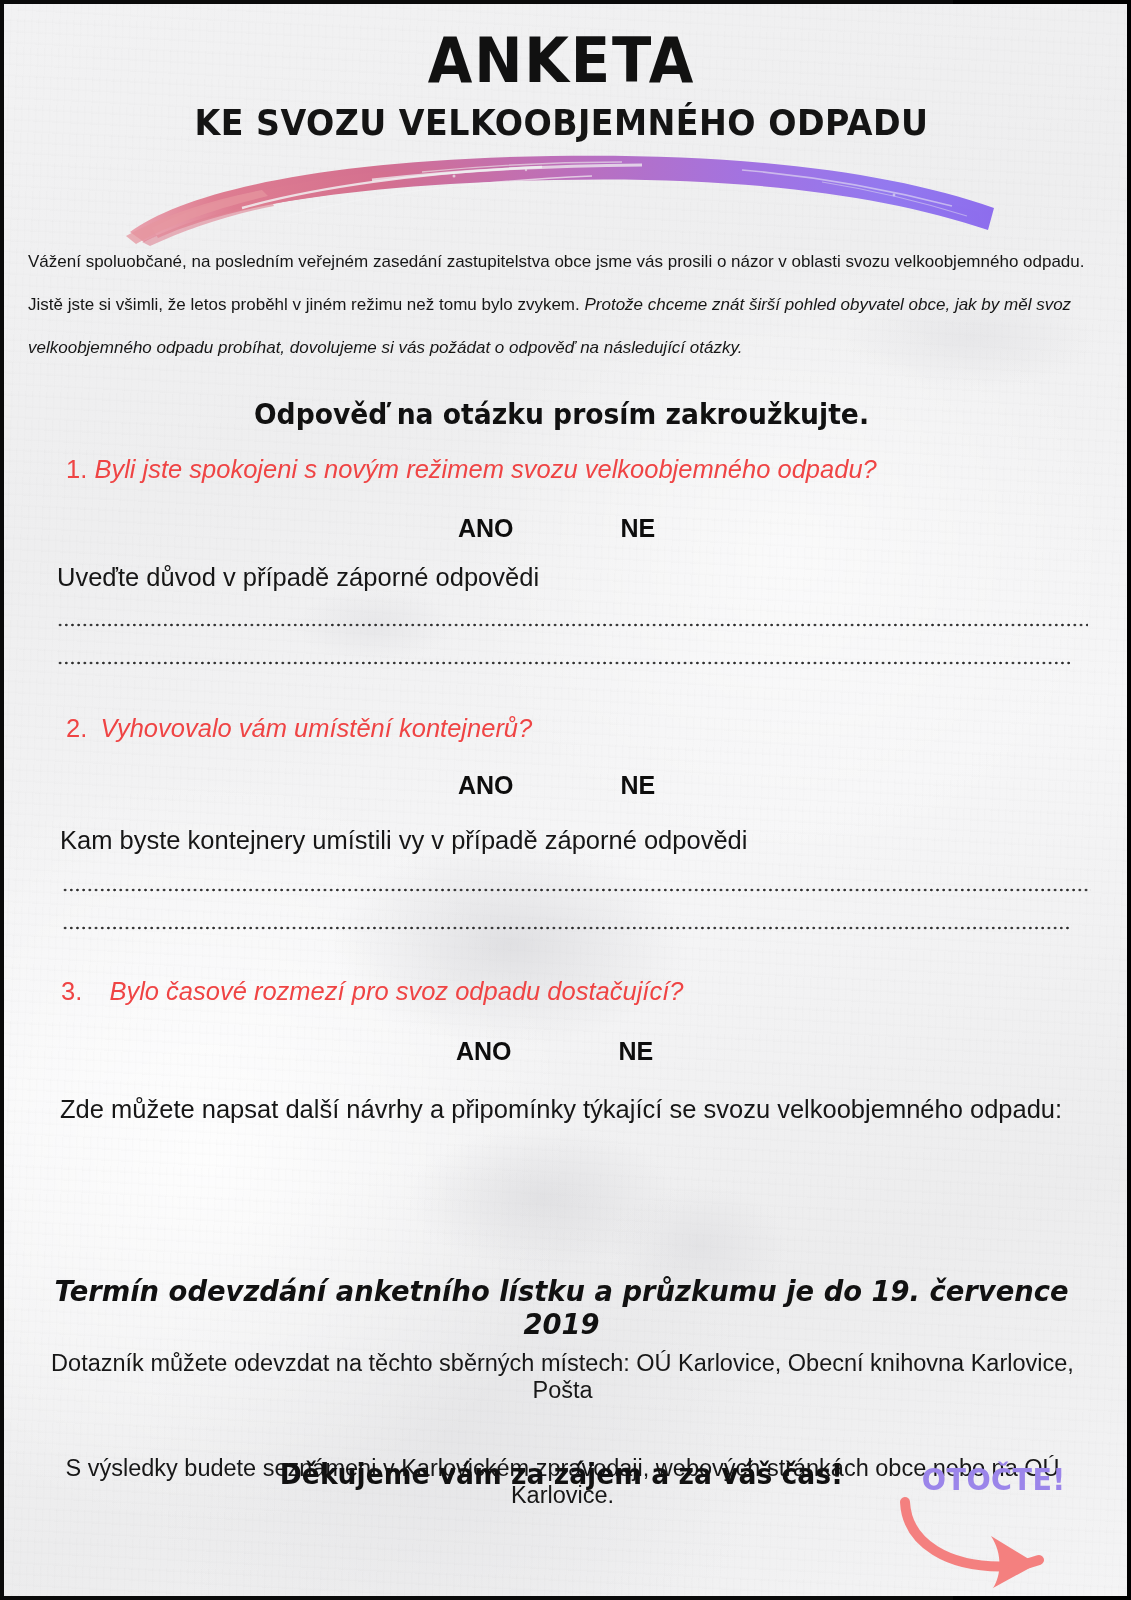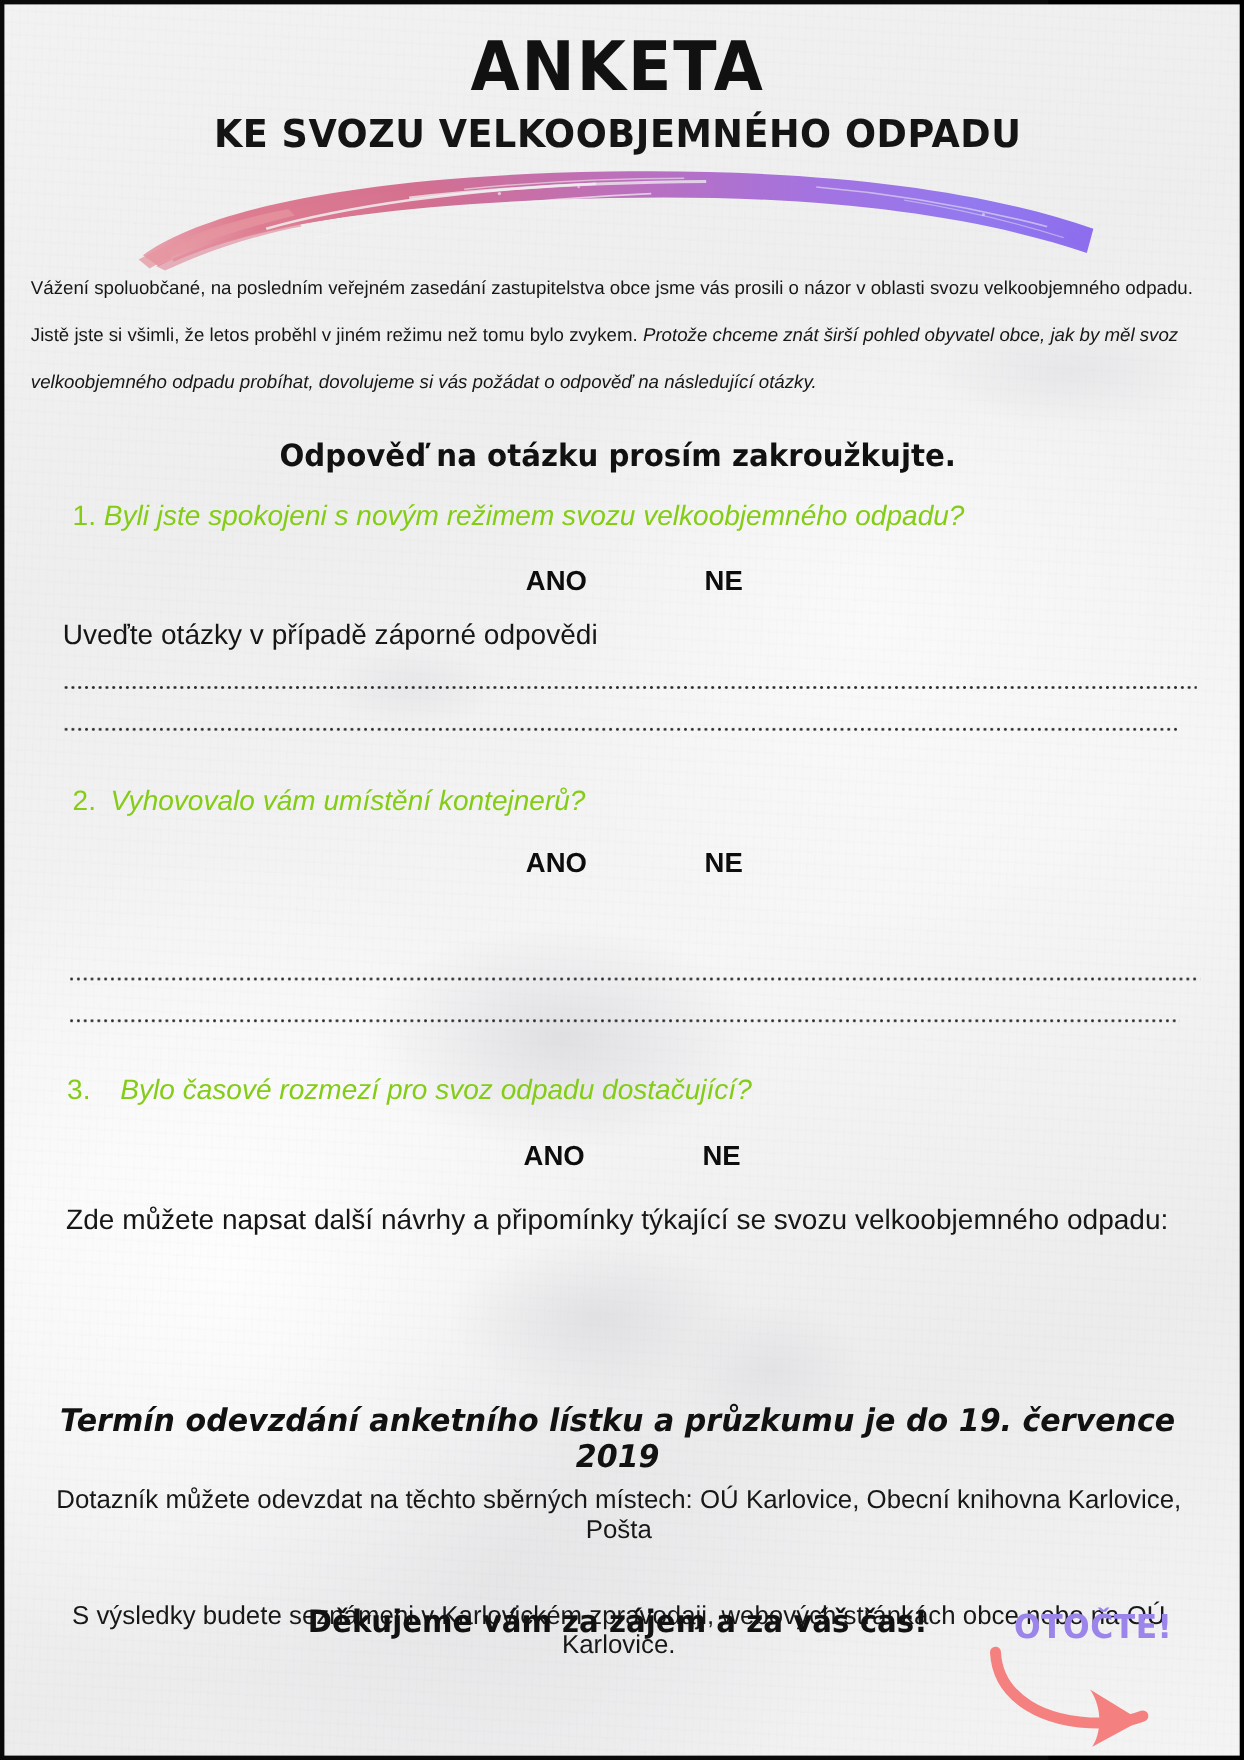--- a/index.html
+++ b/index.html
@@ -100,25 +100,25 @@
     left: 0; top: 398px; width: 1123px;
     text-align: center;
     font-family: "DejaVu Sans", sans-serif;
     font-weight: bold;
     font-size: 28px;
     color: #111;
     transform: scaleX(0.95);
   }
 
   
-  .q-row { position: absolute; font-size: 25.5px; color: #84cc16; white-space: nowrap; }
+  .q-row { position: absolute; font-size: 25.5px; color: #ef4444; white-space: nowrap; }
   .q-num { font-style: normal; }
   .q-text { font-style: italic; }
 
-  .opts { position: absolute; font-weight: bold; font-size: 25px; color: #0d0d0d; white-space: nowrap; margin-left: 20px; }
+  .opts { position: absolute; font-weight: bold; font-size: 25px; color: #0d0d0d; white-space: nowrap; }
   .opts .ne { display: inline-block; margin-left: 107px; }
 
   .sub-prompt { position: absolute; font-size: 25.5px; color: #161616; white-space: nowrap; }
 
   .dots {
     position: absolute;
     height: 6px;
     background-image: radial-gradient(circle, #2b2b2b 0.9px, rgba(0,0,0,0) 1.7px);
     background-size: 6.2px 6px;
     background-repeat: repeat-x;
@@ -230,31 +230,32 @@
 
     <div class="bold-instr">Odpověď na otázku prosím zakroužkujte.</div>
 
     <div class="q-row" style="left:66px; top:455px;">
       <span class="q-num">1.</span>
       <span class="q-text">Byli jste spokojeni s novým režimem svozu velkoobjemného odpadu?</span>
     </div>
     <div class="opts" style="left:458px; top:514px;">
       <span class="ano">ANO</span><span class="ne">NE</span>
     </div>
-    <div class="sub-prompt" style="left:57px; top:563px;">Uveďte otázky v případě záporné odpovědi</div>
+    <div class="sub-prompt" style="left:57px; top:563px;">Uveďte důvod v případě záporné odpovědi</div>
     <div class="dots" style="left:57px; top:622px; width:1031px;"></div>
     <div class="dots" style="left:57px; top:660px; width:1015px;"></div>
 
     <div class="q-row" style="left:66px; top:714px;">
       <span class="q-num">2.</span>
       <span class="q-text" style="margin-left:6px;">Vyhovovalo vám umístění kontejnerů?</span>
     </div>
     <div class="opts" style="left:458px; top:771px;">
       <span class="ano">ANO</span><span class="ne">NE</span>
     </div>
+    <div class="sub-prompt" style="left:60px; top:826px;">Kam byste kontejnery umístili vy v případě záporné odpovědi</div>
     <div class="dots" style="left:62px; top:887px; width:1029px;"></div>
     <div class="dots" style="left:62px; top:925px; width:1010px;"></div>
 
     <div class="q-row" style="left:61px; top:977px;">
       <span class="q-num">3.</span>
       <span class="q-text" style="margin-left:20px;">Bylo časové rozmezí pro svoz odpadu dostačující?</span>
     </div>
     <div class="opts" style="left:456px; top:1037px;">
       <span class="ano">ANO</span><span class="ne">NE</span>
     </div>

